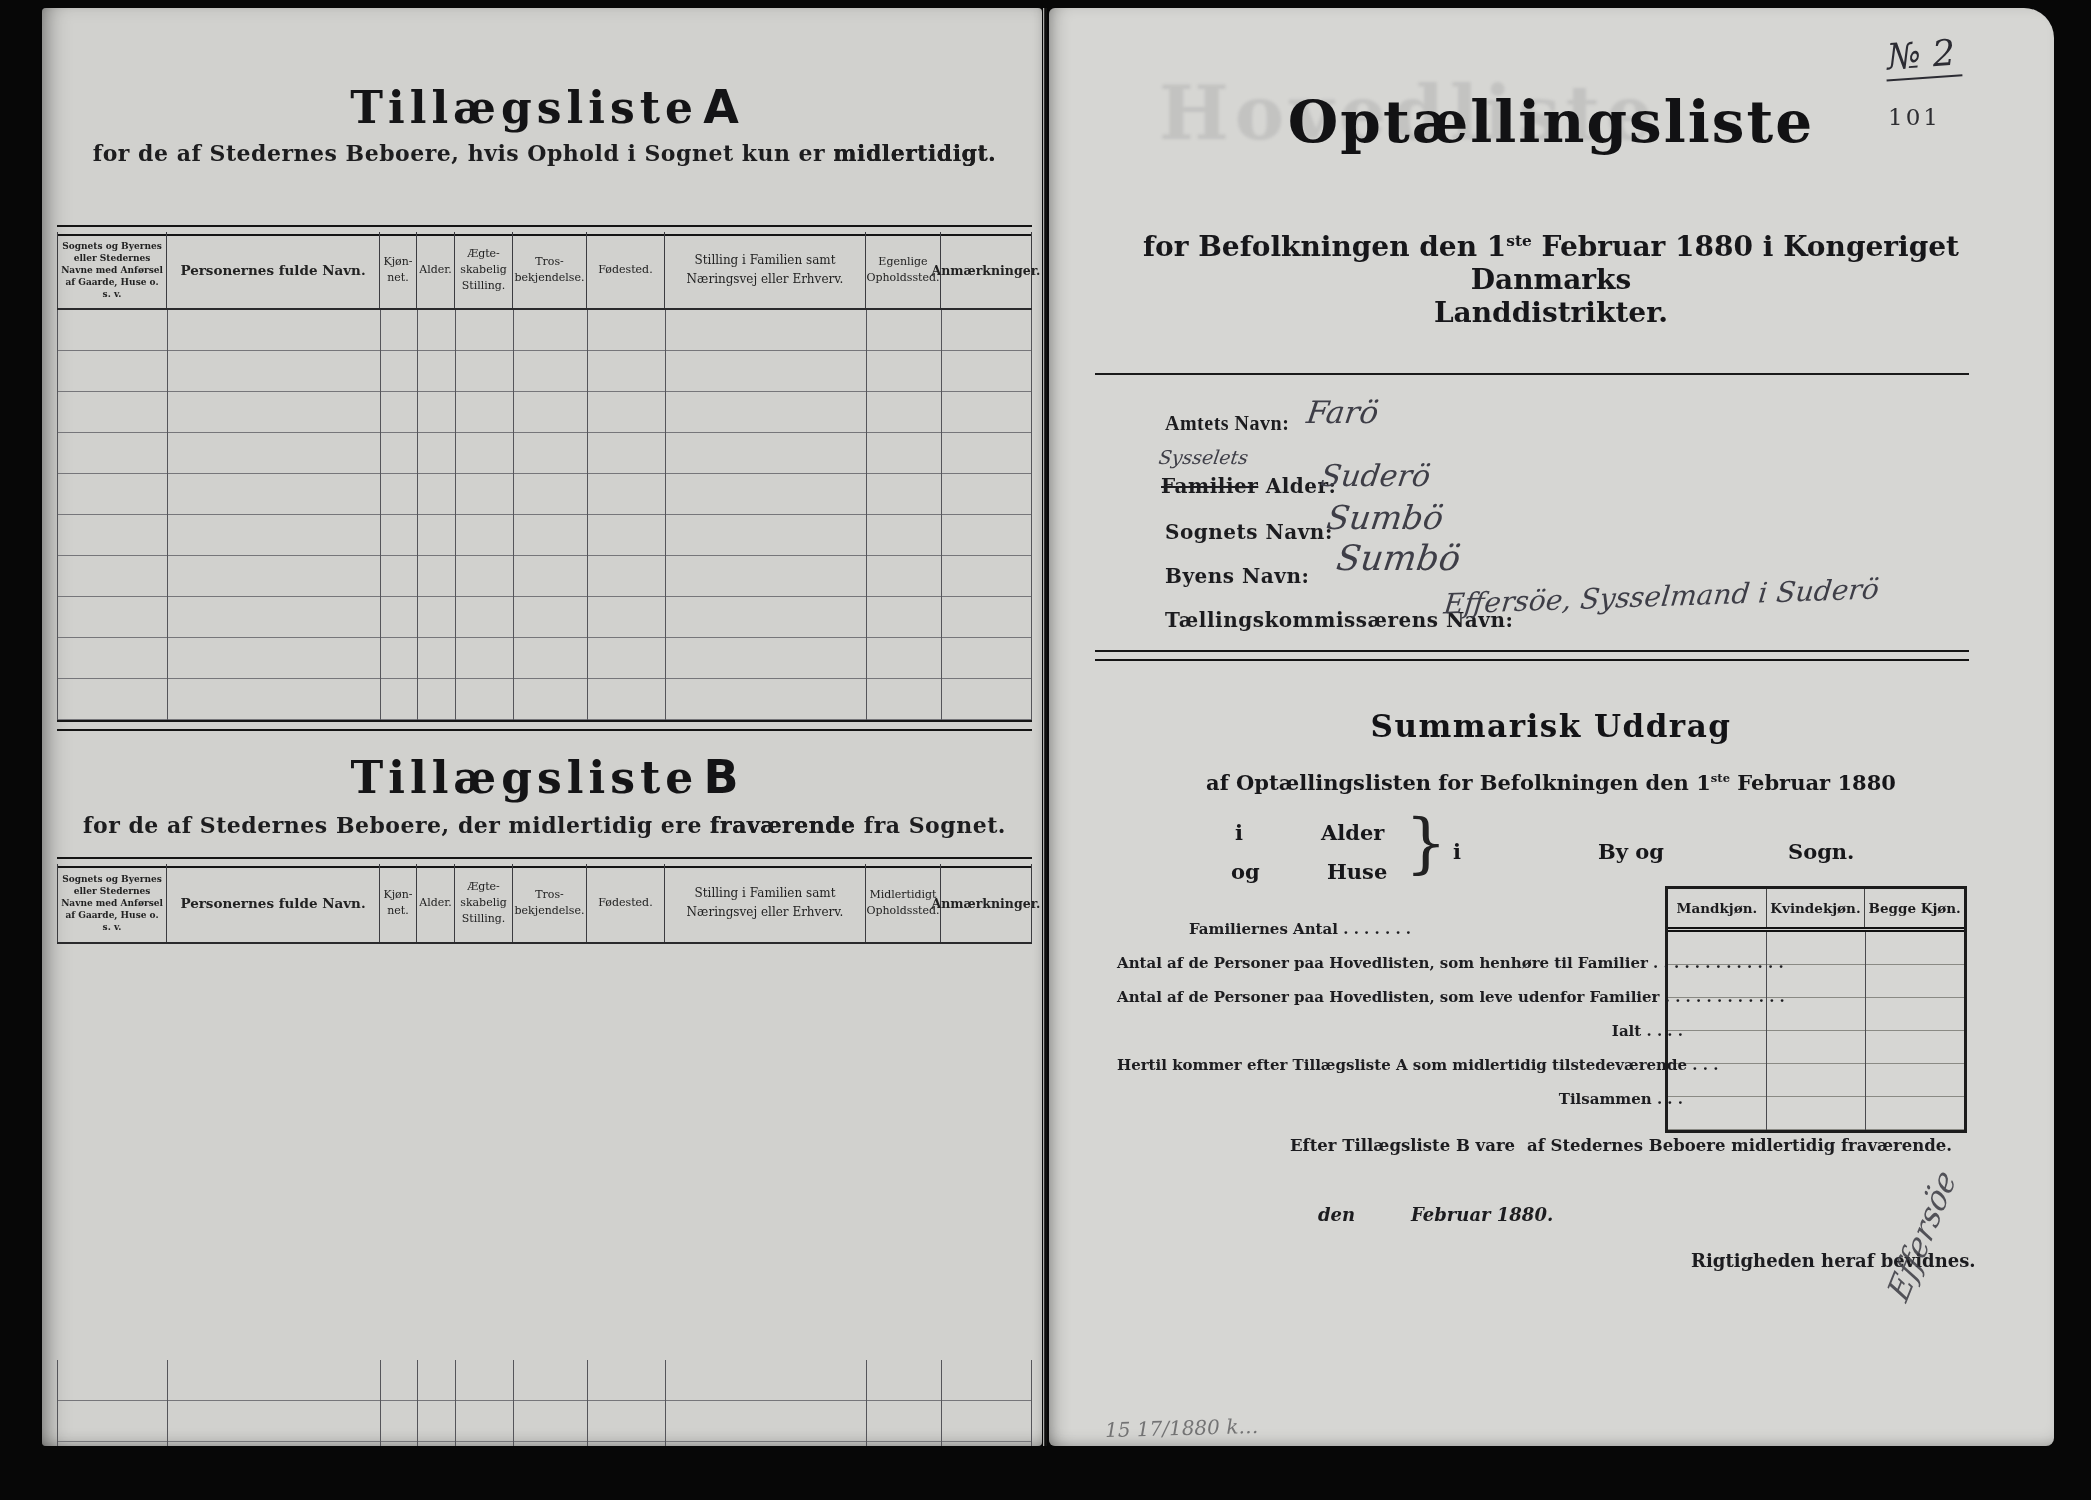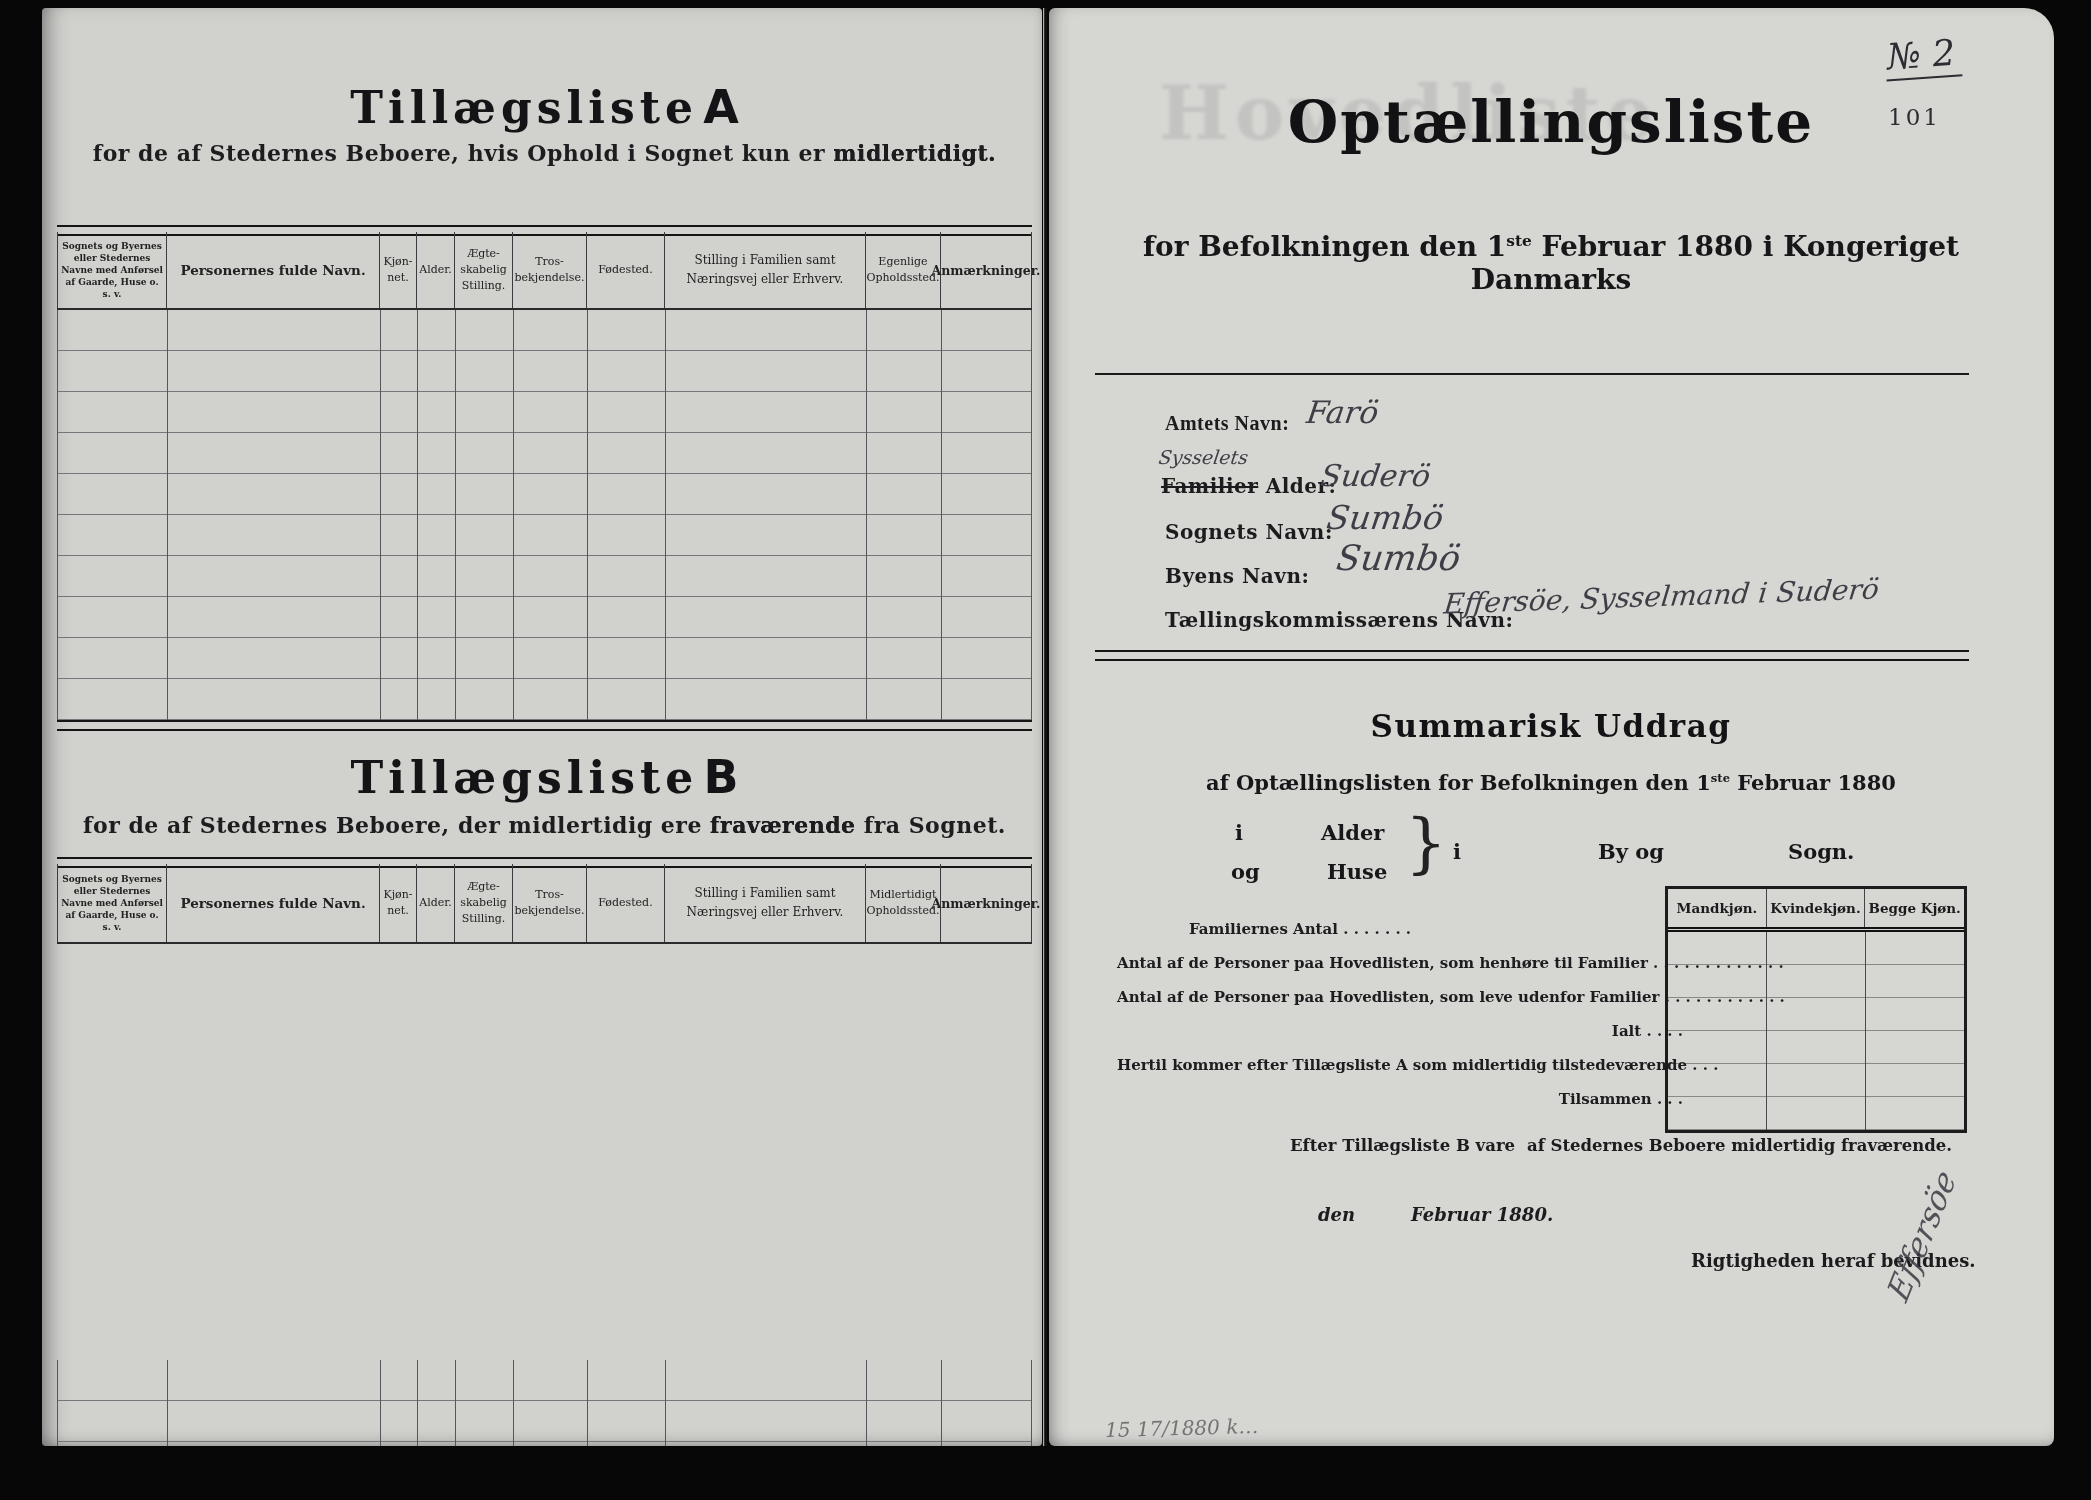--- a/index.html
+++ b/index.html
@@ -136,20 +136,21 @@
     <div class="abs ghost" style="left:40px;top:62px;width:640px;text-align:center;">Hovedliste</div>
 
     <div class="abs no2" style="left:836px;top:26px;">№ 2</div>
 
     <div class="abs ctr main-title" style="left:65px;top:80px;width:874px;">Optællingsliste</div>
     <div class="abs folio" style="left:839px;top:96px;">101</div>
 
     <div class="abs ctr main-sub" style="left:65px;top:222px;width:874px;">
       <span>for Befolkningen den 1</span><sup class="st">ste</sup><span> Februar 1880 i Kongeriget Danmarks</span>
     </div>
+    <div class="abs ctr main-sub" style="left:65px;top:288px;width:874px;">Landdistrikter.</div>
 
     <div class="abs single-rule" style="left:46px;top:365px;width:874px;"></div>
 
     <div class="abs fld-label" style="left:116px;top:404px;font-family:Liberation Serif, serif;">Amtets Navn:</div>
     <div class="abs hand" style="left:258px;top:386px;font-size:31px;">Farö</div>
 
     <div class="abs hand" style="left:110px;top:438px;font-size:19px;">Sysselets</div>
     <div class="abs fld-label" style="left:112px;top:466px;">
       <span class="strike">Familier</span><span> Alder:</span>
     </div>

